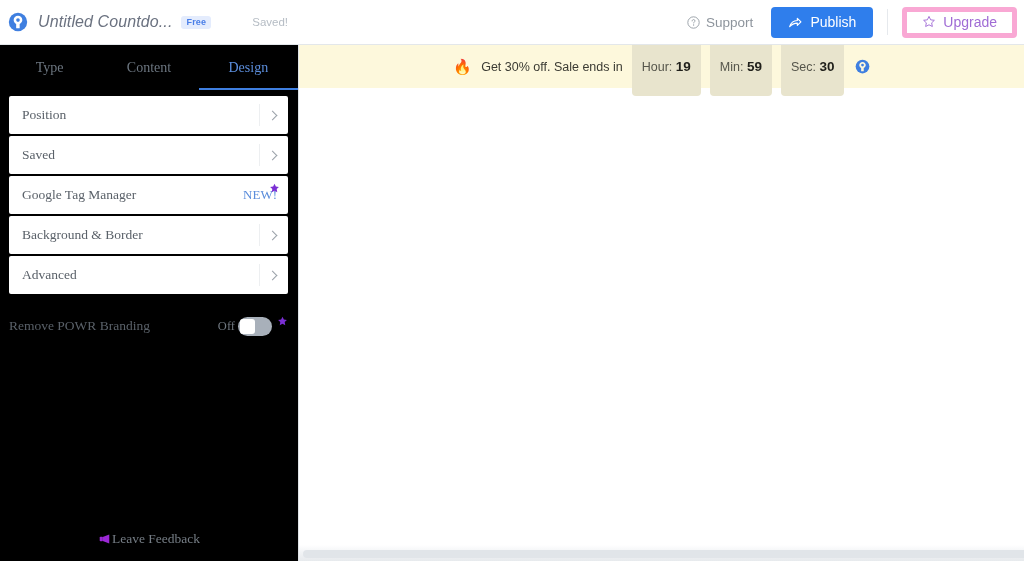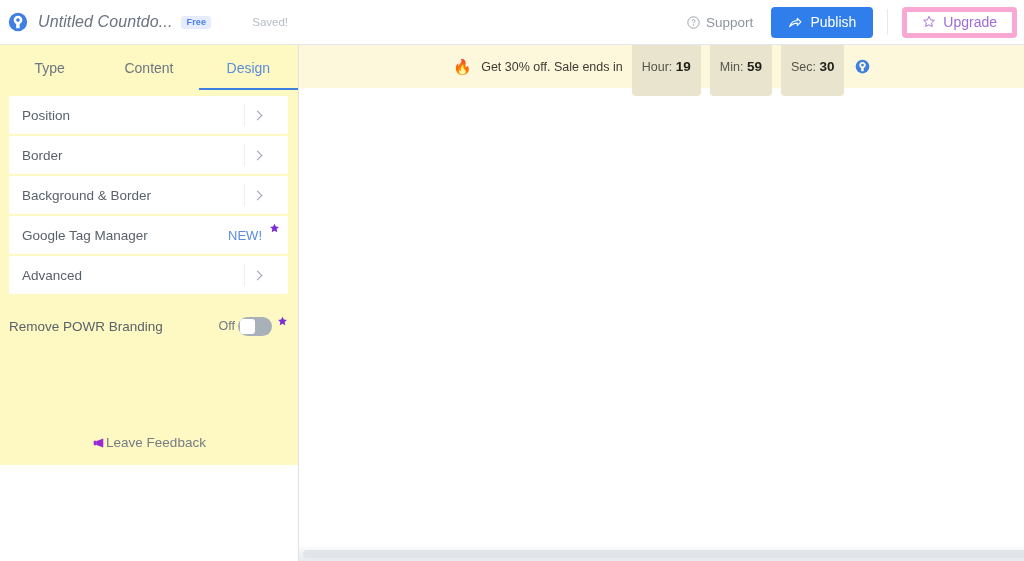--- a/index.html
+++ b/index.html
@@ -116,23 +116,24 @@
     cursor: pointer;
     box-sizing: border-box;
     font-family: inherit;
   }
 
   
   .sidebar {
     position: absolute;
     top: 45px; left: 0;
     width: 298px;
-    height: 420px;
-    background: #fef9c3;
+    height: 516px;
+    background: #000000;
     box-sizing: border-box;
+    font-family: Liberation Serif, serif;
   }
   .tabs {
     height: 45px;
     display: flex;
     align-items: stretch;
     position: relative;
   }
   .tab {
     flex: 1 1 0;
     display: flex;
@@ -158,21 +159,21 @@
     padding: 6px 10px 0 9px;
   }
   .panel-row {
     background: #ffffff;
     height: 38px;
     border-radius: 2px;
     margin-bottom: 2px;
     display: flex;
     align-items: center;
     padding-left: 13px;
-    padding-right: 16px;
+    padding-right: 1px;
     box-sizing: border-box;
     cursor: pointer;
     position: relative;
   }
   .panel-row-label {
     font-size: 13.5px;
     color: #5a6169;
   }
   .panel-row-right {
     margin-left: auto;
@@ -398,45 +399,45 @@
       <div class="panel-row">
         <span class="panel-row-label">Position</span>
         <div class="panel-row-right">
           <div class="chevron-cell">
               <i class="chevron"></i>
             </div>
         </div>
       </div>
 
       <div class="panel-row">
-        <span class="panel-row-label">Border</span>
-        <div class="panel-row-right">
-          <div class="chevron-cell">
-              <i class="chevron"></i>
-            </div>
-        </div>
-      </div>
-
-      <div class="panel-row">
-        <span class="panel-row-label">Background &amp; Border</span>
+        <span class="panel-row-label">Saved</span>
         <div class="panel-row-right">
           <div class="chevron-cell">
               <i class="chevron"></i>
             </div>
         </div>
       </div>
 
       <div class="panel-row">
         <span class="panel-row-label">Google Tag Manager</span>
         <div class="panel-row-right">
           <span class="new-flag">NEW!</span>
         </div>
         <svg class="star-badge" viewBox="0 0 18 18">
           <path d="M9 1.2l2.2 4.6 5 .7-3.6 3.5.9 5L9 12.6 4.5 15l.9-5L1.8 6.5l5-.7z" fill="#7b2fd4"></path>
         </svg>
+      </div>
+
+      <div class="panel-row">
+        <span class="panel-row-label">Background &amp; Border</span>
+        <div class="panel-row-right">
+          <div class="chevron-cell">
+              <i class="chevron"></i>
+            </div>
+        </div>
       </div>
 
       <div class="panel-row">
         <span class="panel-row-label">Advanced</span>
         <div class="panel-row-right">
           <div class="chevron-cell">
               <i class="chevron"></i>
             </div>
         </div>
       </div>

